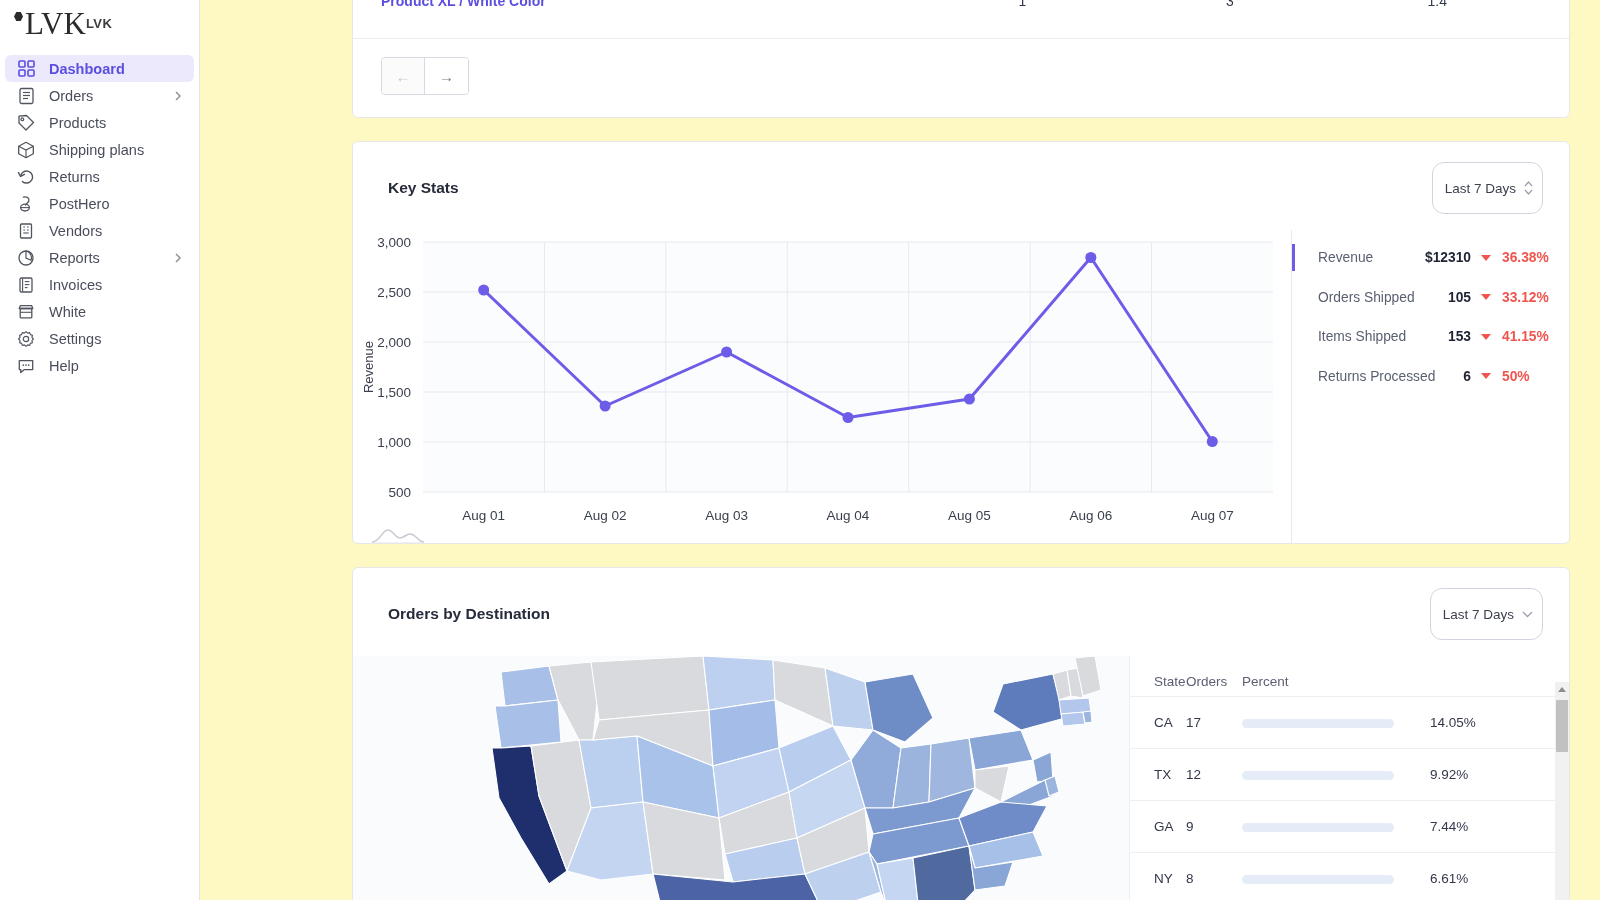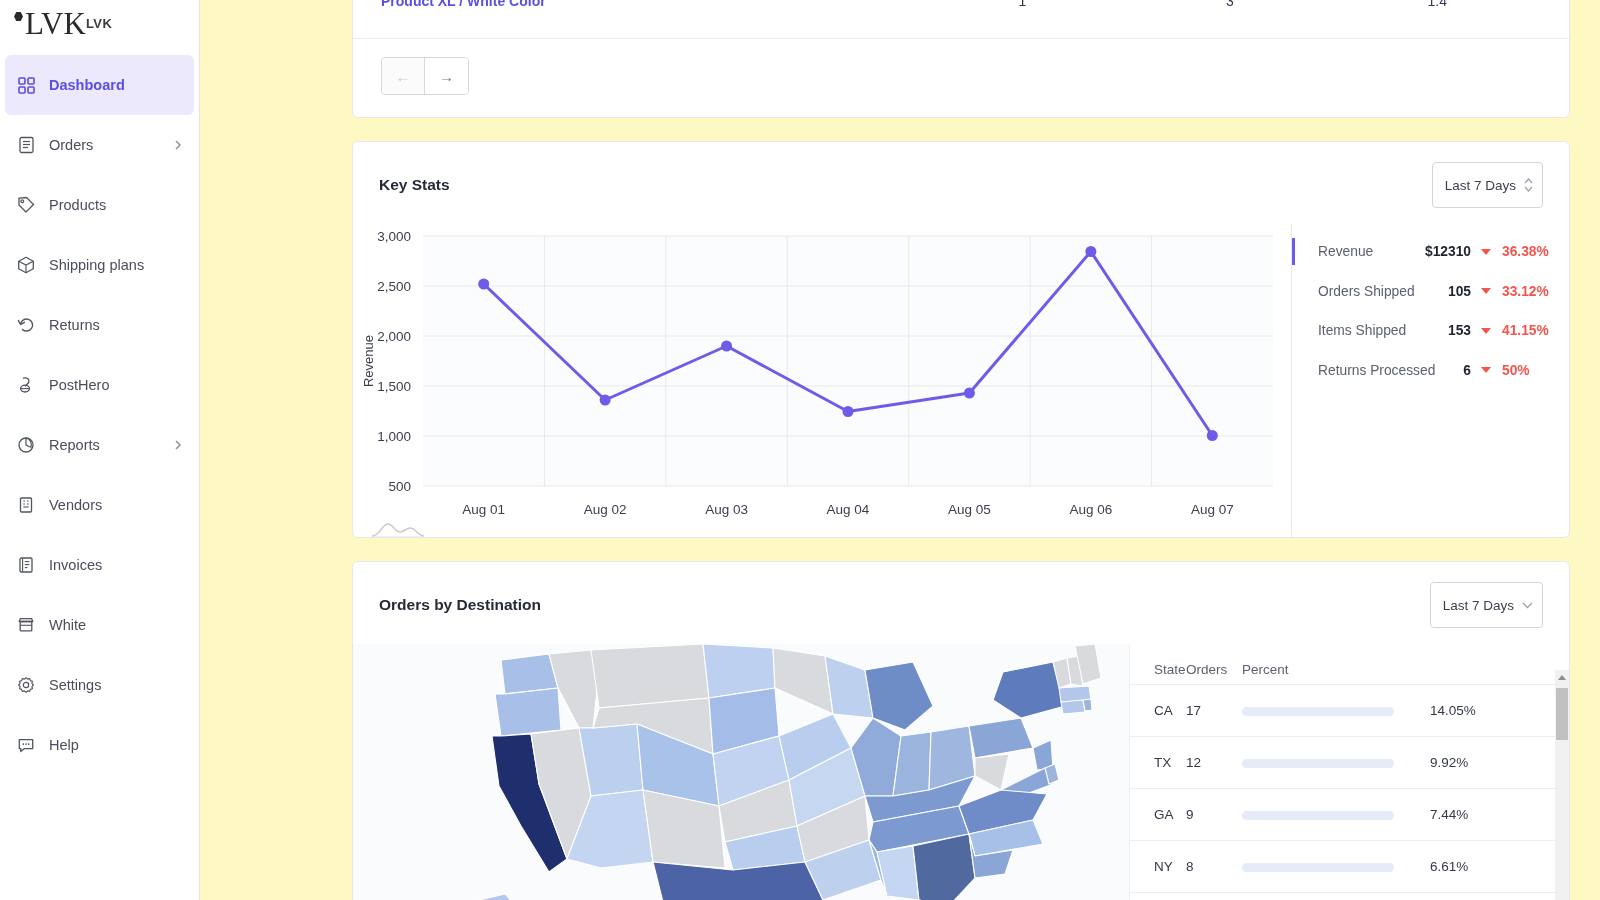--- a/index.html
+++ b/index.html
@@ -45,21 +45,21 @@
     clip-path: polygon(25% 0%, 75% 0%, 100% 50%, 75% 100%, 25% 100%, 0% 50%);
   }
   .logo-word {
     font-size: 13px; font-weight: bold;
     letter-spacing: 0.5px;
     color: #3d3d3d;
   }
   .nav { padding-top: 8px; }
   .nav-item {
     display: flex; align-items: center;
-    height: 60px;
+    height: 27px;
     margin: 0 5px 0 5px;
     padding: 0 10px;
     border-radius: 6px;
     font-size: 14.5px;
     color: #4a4d5c;
     cursor: pointer;
     position: relative;
   }
   .nav-item.active {
     background: #ebe9fb;
@@ -128,27 +128,27 @@
   }
   .pager-btn.prev { color: #c3c8d4; border-right: 1px solid #d7d9e0; }
   .pager-btn.next { color: #6e7a94; background: #fff; }
 
   
   .card-stats { margin-top: 23px; }
   .card-head {
     display: flex; align-items: center; justify-content: space-between;
     padding: 20px 26px 16px 26px;
   }
-  .card-title { font-size: 15.5px; font-weight: bold; color: #262a3a; }
+  .card-title { font-size: 15.5px; font-weight: bold; color: #262a3a; margin-left: 9px; }
   .select-box {
     display: flex; align-items: center; justify-content: space-between;
     border: 1px solid #d2d5de;
-    border-radius: 4px;
+    border-radius: 12px;
     background: #fff;
-    height: 46px;
+    height: 52px;
     padding: 0 9px 0 12px;
     font-size: 13.5px;
     color: #3b3f4d;
     cursor: pointer;
     min-width: 106px;
   }
   .select-box .sel-label { margin-right: 8px; }
   .stepper-arrows {
     display: flex; flex-direction: column; gap: 2px;
     color: #9aa0ad;
@@ -349,42 +349,42 @@
               <ellipse cx="8" cy="12.6" rx="4.4" ry="3.4" fill="none" stroke="#51555f" stroke-width="1.3"></ellipse>
               <line x1="3.6" y1="12.6" x2="12.4" y2="12.6" stroke="#51555f" stroke-width="1.1"></line>
             </svg>
         </span>
         <span class="nav-label">PostHero</span>
       </div>
 
       <div class="nav-item">
         <span class="nav-icon">
           <svg width="18" height="18" viewBox="0 0 18 18">
-              <circle cx="9" cy="9" r="7" fill="none" stroke="#51555f" stroke-width="1.3"></circle>
-              <path d="M9 9 L9 2 A7 7 0 0 1 14 11.2 Z" fill="none" stroke="#51555f" stroke-width="1.2"></path>
-            </svg>
-        </span>
-        <span class="nav-label">Reports</span>
-        <svg class="chev-right" viewBox="0 0 12 12">
-            <polyline points="4,2 8,6 4,10" fill="none" stroke="#6b6f7a" stroke-width="1.5"></polyline>
-          </svg>
-      </div>
-
-      <div class="nav-item">
-        <span class="nav-icon">
-          <svg width="18" height="18" viewBox="0 0 18 18">
               <rect x="3.5" y="2" width="11" height="14" rx="1" fill="none" stroke="#51555f" stroke-width="1.3"></rect>
               <line x1="6.3" y1="5" x2="8" y2="5" stroke="#51555f" stroke-width="1.1"></line>
               <line x1="10" y1="5" x2="11.7" y2="5" stroke="#51555f" stroke-width="1.1"></line>
               <line x1="6.3" y1="8" x2="8" y2="8" stroke="#51555f" stroke-width="1.1"></line>
               <line x1="10" y1="8" x2="11.7" y2="8" stroke="#51555f" stroke-width="1.1"></line>
               <line x1="6.3" y1="11" x2="11.7" y2="11" stroke="#51555f" stroke-width="1.1"></line>
             </svg>
         </span>
         <span class="nav-label">Vendors</span>
+      </div>
+
+      <div class="nav-item">
+        <span class="nav-icon">
+          <svg width="18" height="18" viewBox="0 0 18 18">
+              <circle cx="9" cy="9" r="7" fill="none" stroke="#51555f" stroke-width="1.3"></circle>
+              <path d="M9 9 L9 2 A7 7 0 0 1 14 11.2 Z" fill="none" stroke="#51555f" stroke-width="1.2"></path>
+            </svg>
+        </span>
+        <span class="nav-label">Reports</span>
+        <svg class="chev-right" viewBox="0 0 12 12">
+            <polyline points="4,2 8,6 4,10" fill="none" stroke="#6b6f7a" stroke-width="1.5"></polyline>
+          </svg>
       </div>
 
       <div class="nav-item">
         <span class="nav-icon">
           <svg width="18" height="18" viewBox="0 0 18 18">
               <rect x="3" y="2" width="12" height="14" rx="1.3" fill="none" stroke="#51555f" stroke-width="1.3"></rect>
               <line x1="5.6" y1="2.6" x2="5.6" y2="15.4" stroke="#51555f" stroke-width="1.1"></line>
               <line x1="7.8" y1="5.6" x2="12.4" y2="5.6" stroke="#51555f" stroke-width="1.1"></line>
               <line x1="7.8" y1="8.6" x2="12.4" y2="8.6" stroke="#51555f" stroke-width="1.1"></line>
               <line x1="7.8" y1="11.6" x2="10.6" y2="11.6" stroke="#51555f" stroke-width="1.1"></line>

